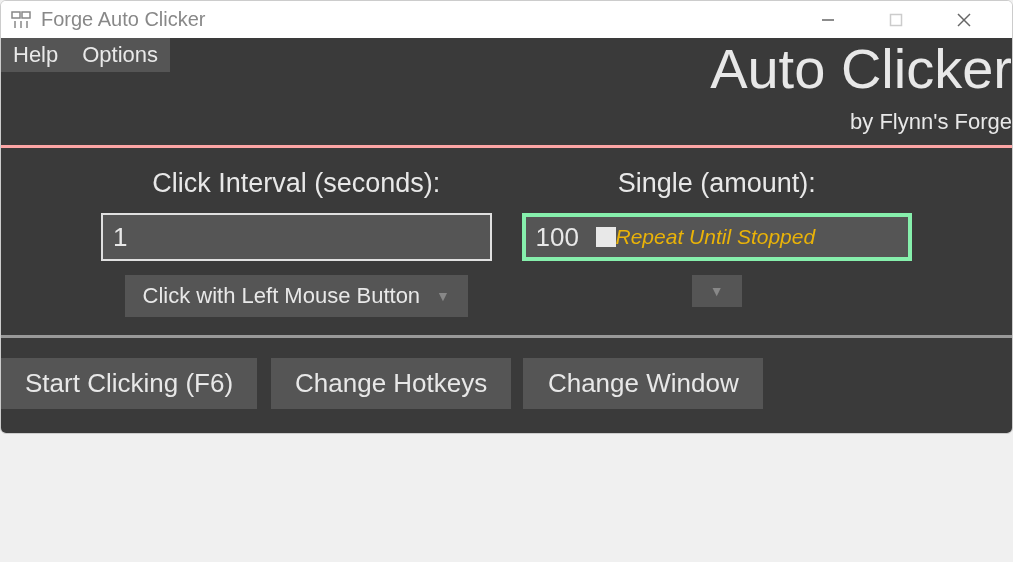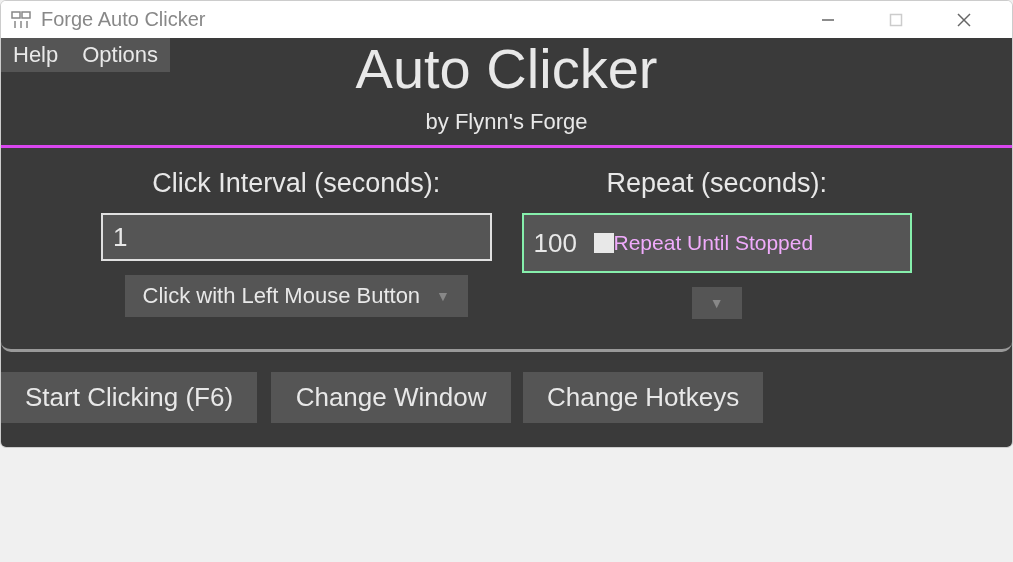--- a/index.html
+++ b/index.html
@@ -67,41 +67,40 @@
       background: #555;
       width: fit-content;
     }
     .menubar-item {
       padding: 4px 12px;
       font-size: 22px;
       color: #e8e8e8;
       cursor: pointer;
     }
     .header-section {
-      text-align: center;
+      text-align: right;
       padding: 0 0 10px 0;
-      border-bottom: 3px solid #d946ef;
+      border-bottom: 3px solid #fca5a5;
       margin-top: -36px;
     }
     .app-title {
       font-size: 56px;
       font-weight: 400;
       color: #e8e8e8;
     }
     .app-subtitle {
       font-size: 22px;
       color: #e8e8e8;
       margin-top: 8px;
     }
     .controls-section {
       display: flex;
-      padding: 20px 100px 30px 100px;
+      padding: 20px 100px 18px 100px;
       border-bottom: 3px solid #999;
       gap: 30px;
-      border-radius: 10px;
     }
     .col {
       flex: 1;
       display: flex;
       flex-direction: column;
       align-items: center;
     }
     .section-label {
       font-size: 27px;
       color: #e8e8e8;
@@ -116,22 +115,22 @@
       padding: 4px 10px;
       height: 48px;
       outline: none;
       font-family: inherit;
     }
     .repeat-box {
       width: 100%;
       display: flex;
       align-items: center;
       background: #555;
-      border: 2px solid #86efac;
-      height: 60px;
+      border: 4px solid #86efac;
+      height: 48px;
       padding: 0 10px;
       gap: 0;
     }
     .repeat-value {
       background: transparent;
       border: none;
       color: #e8e8e8;
       font-size: 26px;
       width: 60px;
       outline: none;
@@ -140,22 +139,23 @@
     .checkbox {
       width: 20px;
       height: 20px;
       background: #e8e8e8;
       border: none;
       display: inline-block;
       flex-shrink: 0;
     }
     .checkbox-label {
       font-size: 21px;
-      color: #f0abfc;
+      color: #eab308;
       white-space: nowrap;
+      font-style: italic;
     }
     .dropdown {
       margin-top: 14px;
       background: #555;
       color: #e8e8e8;
       font-size: 22px;
       padding: 8px 18px;
       display: flex;
       align-items: center;
       gap: 16px;
@@ -238,35 +238,35 @@
       <div class="col">
         <div class="section-label">Click Interval (seconds):</div>
         <input type="text" class="text-input" value="1" style="">
         <div class="dropdown">
           <span>Click with Left Mouse Button</span>
           <span class="dropdown-arrow">▼</span>
         </div>
       </div>
 
       <div class="col">
-        <div class="section-label">Repeat (seconds):</div>
+        <div class="section-label">Single (amount):</div>
         <div class="repeat-box">
           <input type="text" class="repeat-value" value="100" style="">
           <span class="checkbox"></span>
           <span class="checkbox-label">Repeat Until Stopped</span>
         </div>
         <div class="dropdown">
           <span class="dropdown-arrow">▼</span>
         </div>
       </div>
     </div>
 
     <div class="button-section">
       <div class="button-row">
         <button class="btn">Start Clicking (F6)</button>
       </div>
       <div class="button-row">
+        <button class="btn">Change Hotkeys</button>
         <button class="btn">Change Window</button>
-        <button class="btn">Change Hotkeys</button>
       </div>
     </div>
   </div>
 </div>
 
 </body></html>

